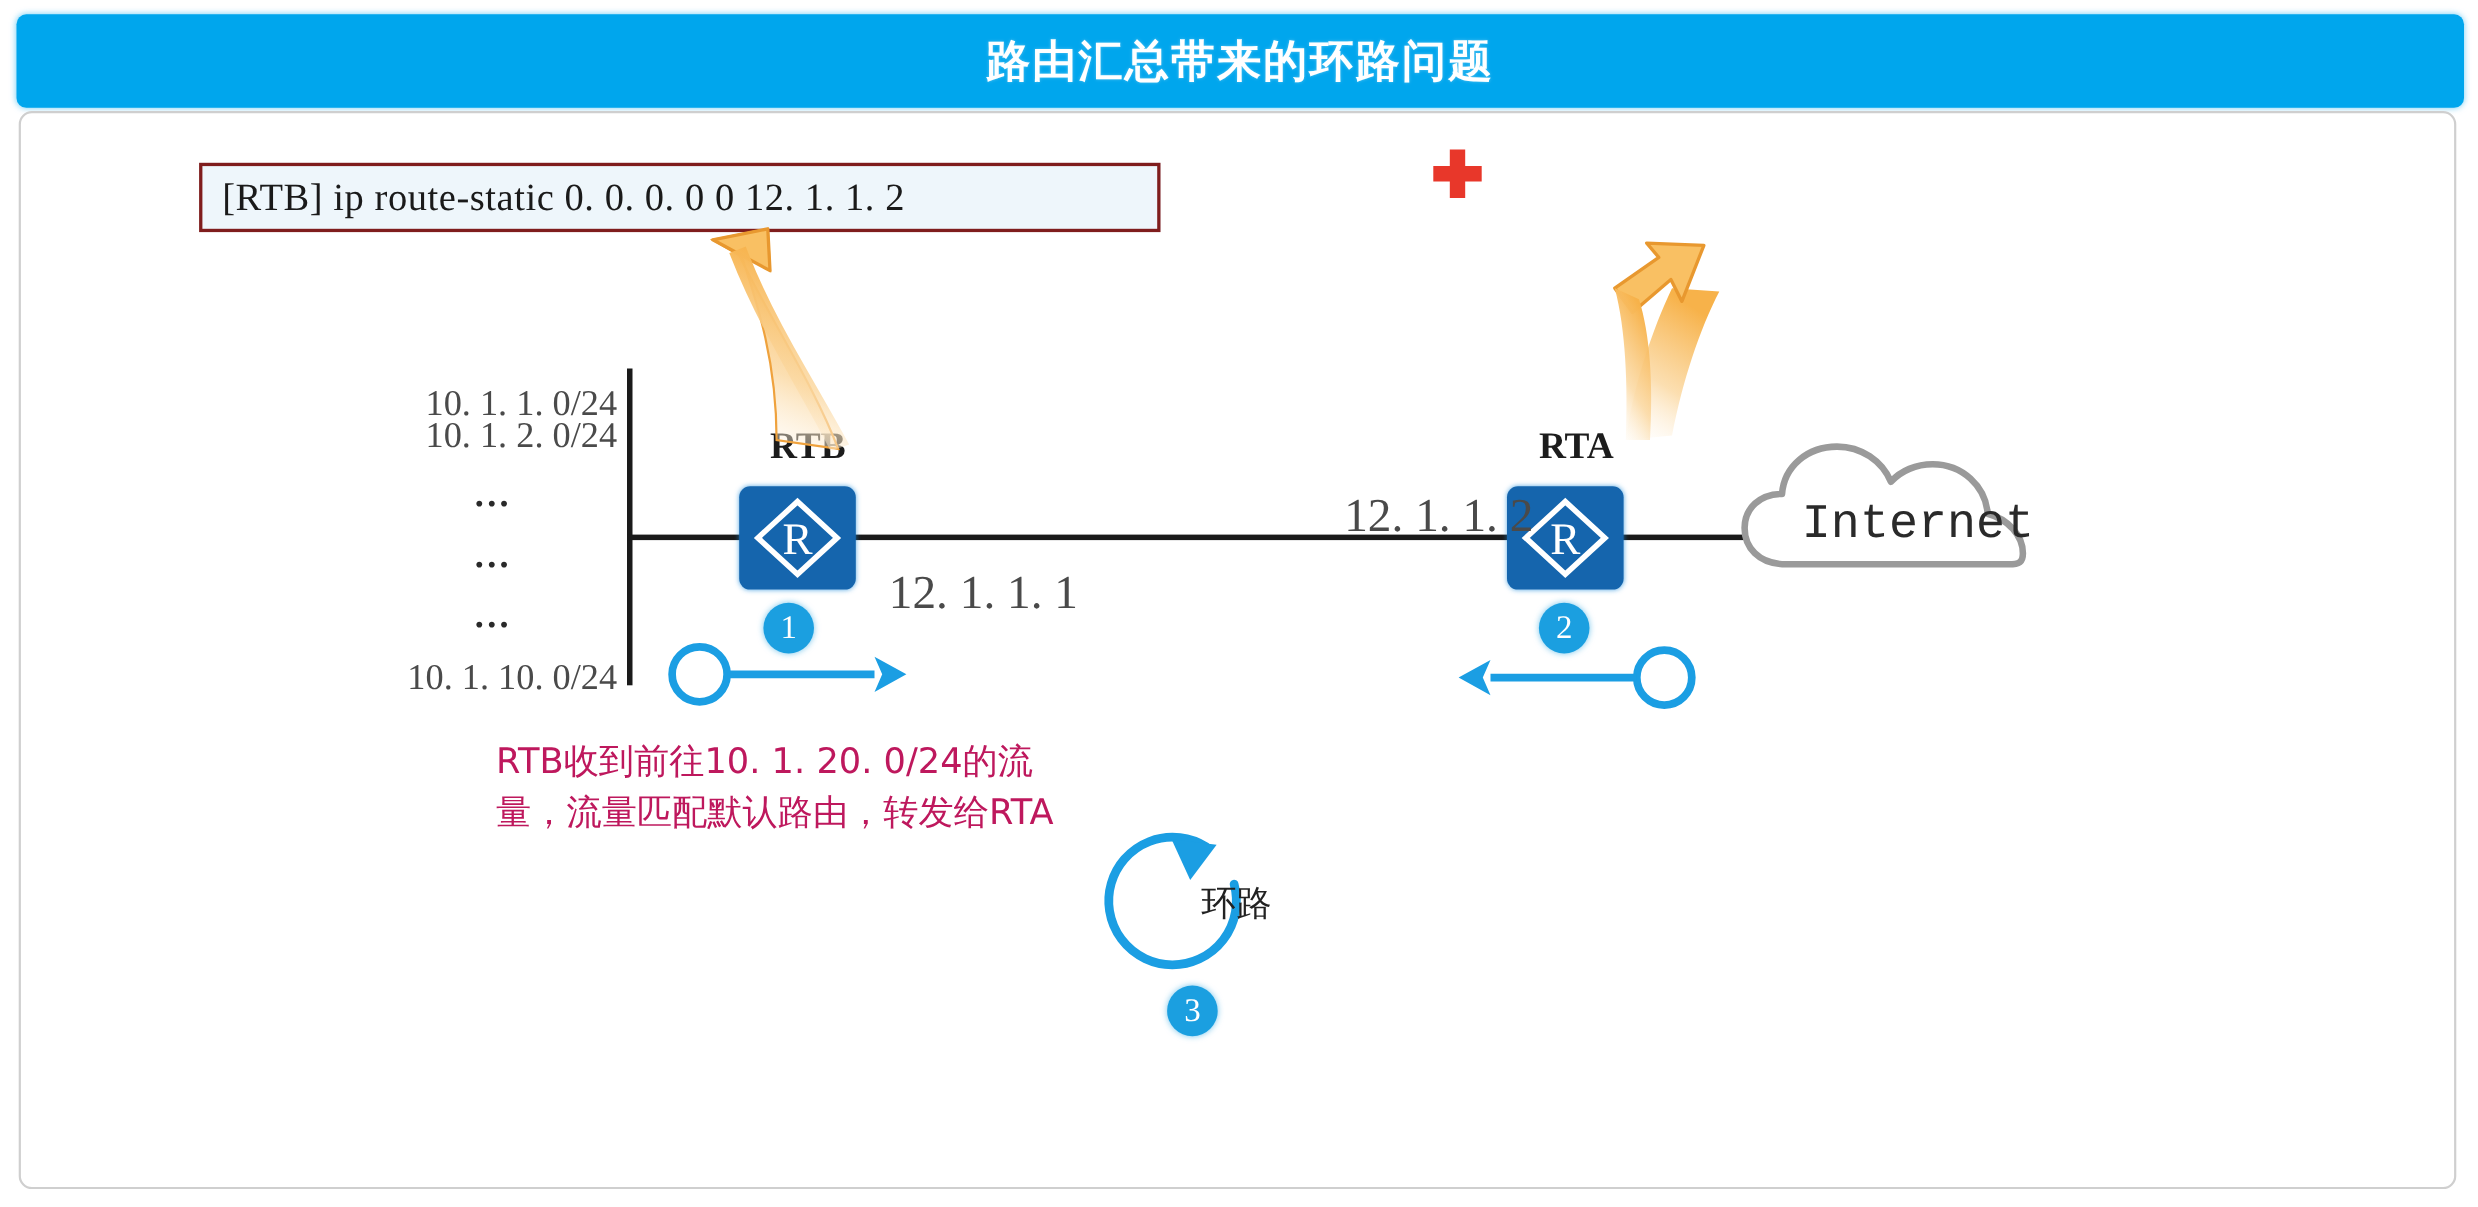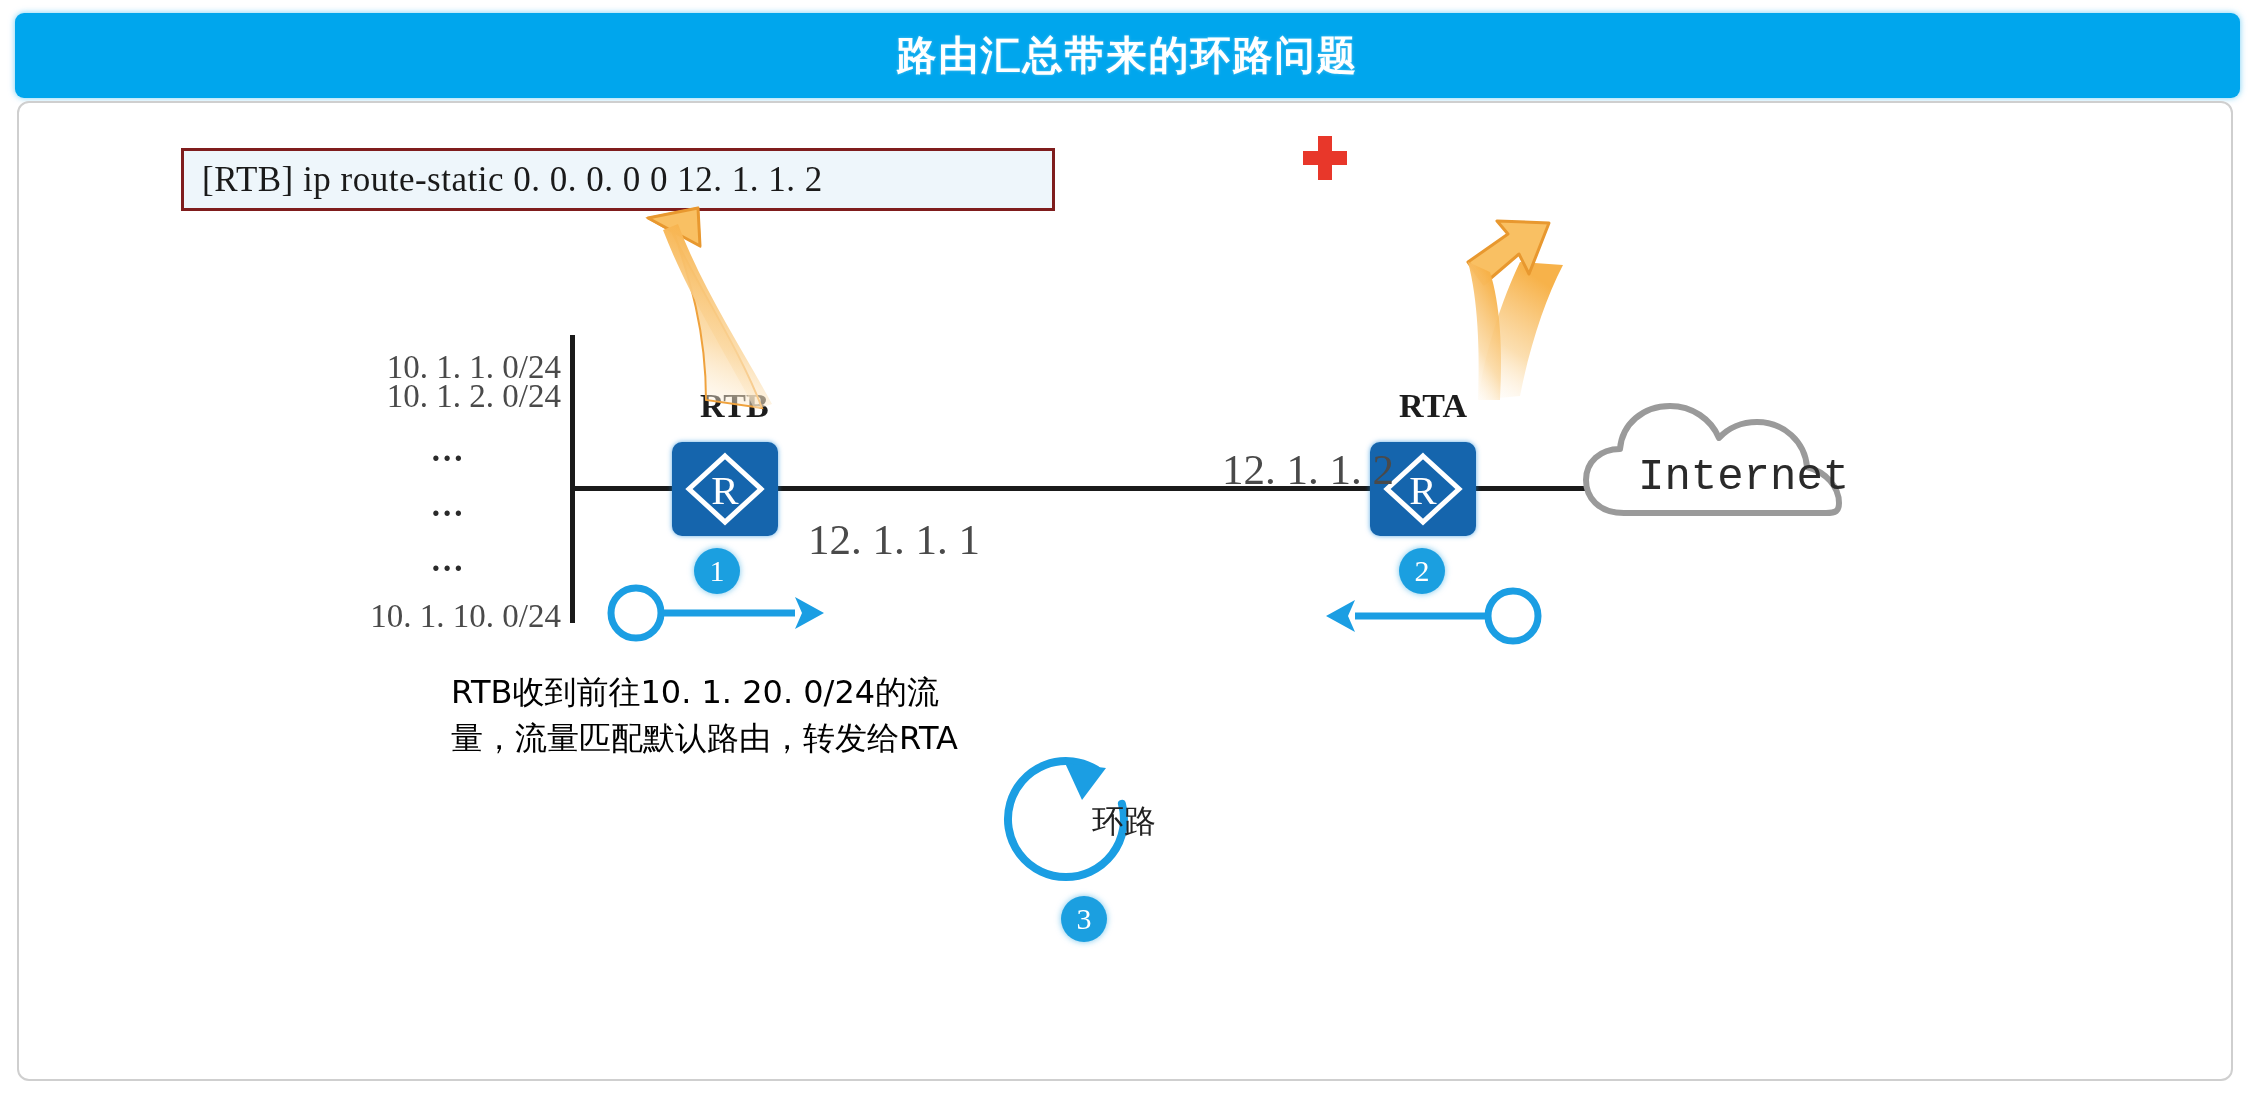--- a/index.html
+++ b/index.html
@@ -196,21 +196,21 @@
     height: 1097px;
     pointer-events: none;
   }
 
   
   .caption {
     position: absolute;
     font-family: "DejaVu Sans", "Liberation Sans", sans-serif;
     font-size: 32px;
     line-height: 1.45;
-    color: #000000;
+    color: #be185d;
   }
   #caption-left  { left: 451px;  top: 669px; width: 540px; }
   #caption-right { left: 1235px; top: 666px; width: 500px; }
 
   
   .loop-text {
     position: absolute;
     left: 1046px;
     top: 800px;
     width: 110px;

